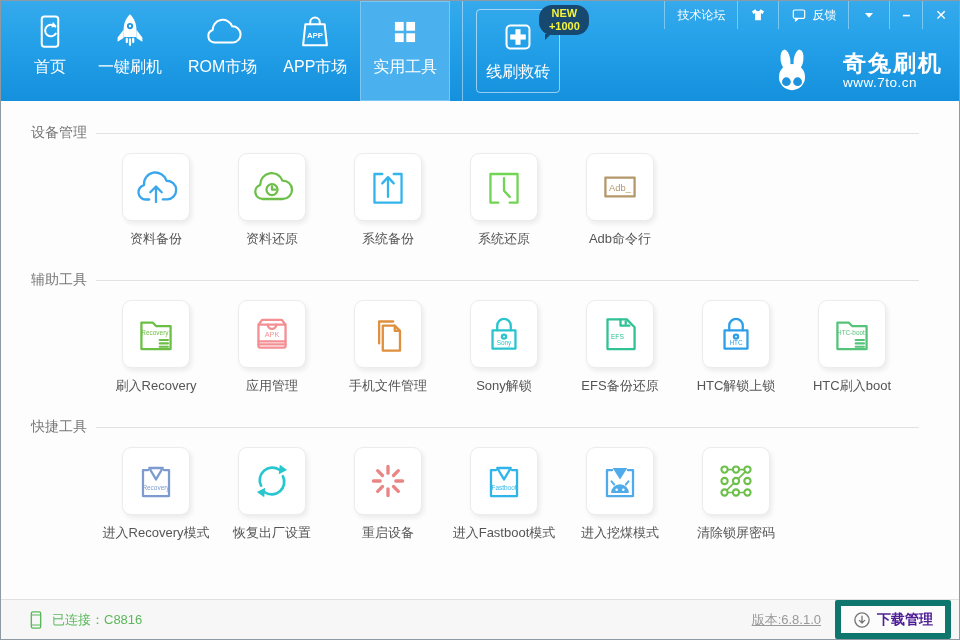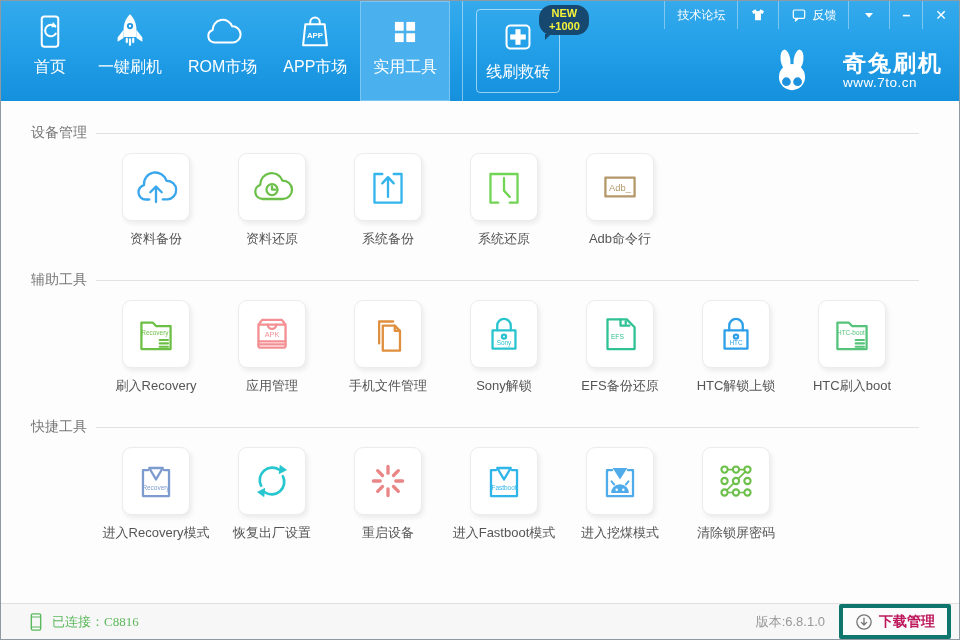--- a/index.html
+++ b/index.html
@@ -41,25 +41,25 @@
   .sec-line{flex:1;height:1px;background:#e2e2e2;margin-left:9px;}
   .sec-row{display:flex;gap:48px;padding-left:121px;margin-top:9px;}
   .tool{display:flex;flex-direction:column;align-items:center;width:68px;cursor:default;}
   .card{width:68px;height:68px;box-sizing:border-box;background:#fff;border:1px solid #ececec;
         border-radius:9px;box-shadow:2px 3px 5px rgba(0,0,0,.07);display:flex;align-items:center;justify-content:center;}
   .ticon48{width:50px;height:50px;fill:none;stroke-width:2.2;stroke-linecap:round;stroke-linejoin:round;}
   .tool-label{margin-top:9px;font-size:13px;color:#555;white-space:nowrap;}
   
   .footer{flex:0 0 35px;background:#f7f7f7;border-top:1px solid #e0e0e0;display:flex;align-items:center;
           padding:0 8px 0 28px;box-sizing:border-box;}
-  .status{display:flex;align-items:center;gap:9px;color:#5cb85c;font-size:13px;font-family:Liberation Serif, serif;}
+  .status{display:flex;align-items:center;gap:9px;color:#5cb85c;font-size:13px;}
   .spacer{flex:1;}
-  .version{color:#999;font-size:13px;margin-right:14px;}
+  .version{color:#999;font-size:13px;margin-right:14px;text-decoration:underline;}
   .dl-btn{display:flex;align-items:center;gap:6px;height:27px;padding:0 12px;background:#fcfcfc;
-          border:4px solid #0f766e;border-radius:2px;color:#be185d;font-size:14px;font-weight:bold;cursor:default;}
+          border:6px solid #0f766e;border-radius:2px;color:#4c1d95;font-size:14px;font-weight:bold;cursor:default;}
 </style>
 </head>
 <body>
 
 <div class="window">
 
   <div class="header">
     <div class="nav">
         <div class="tab">
           <div class="nicon-wrap">

